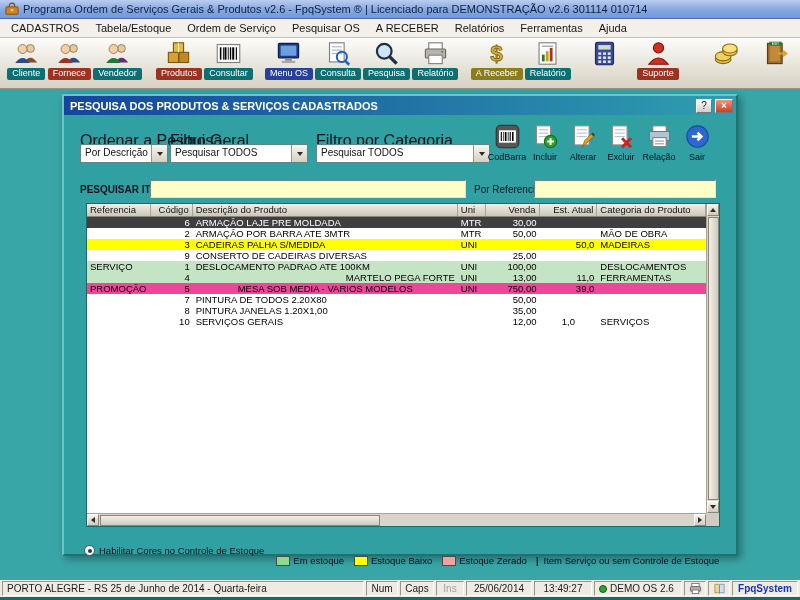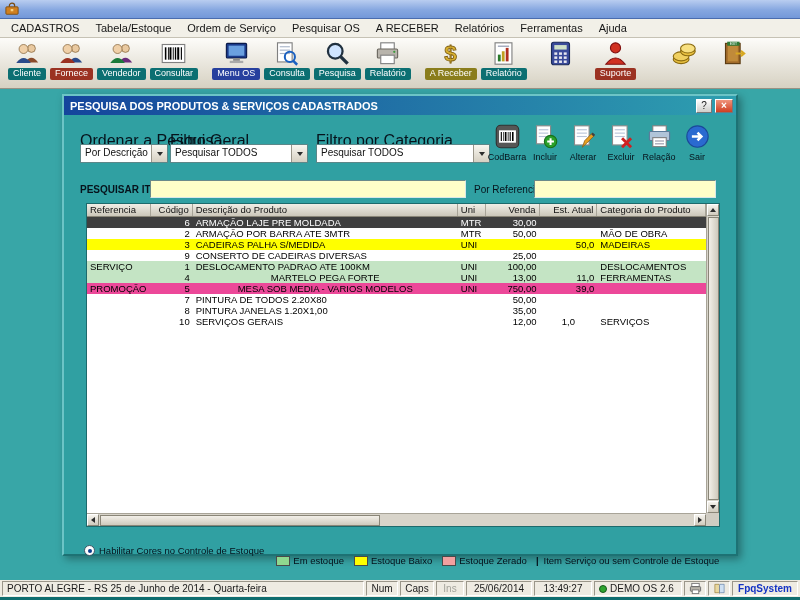--- a/index.html
+++ b/index.html
@@ -105,20 +105,21 @@
 <body>
 
 <div class="titlebar">
   <span class="app-icon">
     <svg viewBox="0 0 16 16">
         <rect x="1" y="5.5" width="14" height="8.5" rx="1" fill="#d08020" stroke="#7a4a10"></rect>
         <path d="M5 5.5 V4 a3 2.6 0 0 1 6 0 V5.5" fill="none" stroke="#7a4a10" stroke-width="1.4"></path>
         <rect x="6.5" y="8" width="3" height="2.6" fill="#f8d080"></rect>
       </svg>
   </span>
+  <span class="title-text">Programa Ordem de Serviços Gerais &amp; Produtos v2.6 - FpqSystem ® | Licenciado para  DEMONSTRAÇÃO v2.6 301114 010714</span>
 </div>
 
 <div class="menubar">
     <span class="menu-item">CADASTROS</span>
     <span class="menu-item">Tabela/Estoque</span>
     <span class="menu-item">Ordem de Serviço</span>
     <span class="menu-item">Pesquisar OS</span>
     <span class="menu-item">A RECEBER</span>
     <span class="menu-item">Relatórios</span>
     <span class="menu-item">Ferramentas</span>
@@ -151,20 +152,31 @@
     <div class="tb-btn">
       <div class="tb-icon">
         <svg viewBox="0 0 24 24">
           <circle cx="15.5" cy="7.5" r="3.5" fill="#e9c9a0" stroke="#7a5a30" stroke-width="0.6"></circle>
           <path d="M9.5 20 Q15.5 11.5 21.5 20 Z" fill="#6a2a7a"></path>
           <circle cx="8.5" cy="8" r="4" fill="#f0d0a8" stroke="#7a5a30" stroke-width="0.6"></circle>
           <path d="M2 20.5 Q8.5 11.5 15 20.5 Z" fill="#1a7a3a"></path>
         </svg>
       </div>
       <div class="tb-label" style="background: rgb(12, 111, 114);">Vendedor</div>
+    </div>
+    <div class="tb-btn" style="margin-left: 12px;">
+      <div class="tb-icon">
+        <svg viewBox="0 0 24 24">
+          <rect x="3" y="11" width="9" height="9" fill="#d8a030" stroke="#7a5a10"></rect>
+          <rect x="12.5" y="11" width="8.5" height="9" fill="#c08820" stroke="#7a5a10"></rect>
+          <rect x="7.5" y="2.5" width="9" height="8.5" fill="#e8b840" stroke="#7a5a10"></rect>
+          <line x1="12" y1="2.5" x2="12" y2="11" stroke="#fff0c0"></line>
+        </svg>
+      </div>
+      <div class="tb-label" style="background: rgb(155, 50, 34);">Produtos</div>
     </div>
     <div class="tb-btn">
       <div class="tb-icon">
         <svg viewBox="0 0 24 24">
           <rect x="2" y="4" width="20" height="16" fill="#ffffff" stroke="#808080"></rect>
           <g stroke="#000">
             <line x1="5" y1="6.5" x2="5" y2="17.5" stroke-width="1.4"></line>
             <line x1="7.5" y1="6.5" x2="7.5" y2="17.5" stroke-width="0.8"></line>
             <line x1="9.3" y1="6.5" x2="9.3" y2="17.5" stroke-width="1.8"></line>
             <line x1="11.8" y1="6.5" x2="11.8" y2="17.5" stroke-width="0.8"></line>
@@ -468,21 +480,21 @@
                 <div class="cell" style="width: 42px; text-align: right;">1</div>
                 <div class="cell" style="width: 266px; text-align: left;">DESLOCAMENTO PADRAO ATE 100KM</div>
                 <div class="cell" style="width: 28px; text-align: left;">UNI</div>
                 <div class="cell" style="width: 54px; text-align: right;">100,00</div>
                 <div class="cell" style="width: 58px; text-align: right;"></div>
                 <div class="cell" style="width: 109px; text-align: left;">DESLOCAMENTOS</div>
               </div>
               <div class="tbl-row" style="background: rgb(196, 228, 196); color: rgb(0, 0, 0);">
                 <div class="cell" style="width: 64px; text-align: left;"></div>
                 <div class="cell" style="width: 42px; text-align: right;">4</div>
-                <div class="cell" style="width: 266px; text-align: center;">MARTELO PEGA FORTE</div>
+                <div class="cell" style="width: 266px; text-align: right;">MARTELO PEGA FORTE</div>
                 <div class="cell" style="width: 28px; text-align: left;">UNI</div>
                 <div class="cell" style="width: 54px; text-align: right;">13,00</div>
                 <div class="cell" style="width: 58px; text-align: right;">11,0</div>
                 <div class="cell" style="width: 109px; text-align: left;">FERRAMENTAS</div>
               </div>
               <div class="tbl-row" style="background: #ec4899; color: rgb(0, 0, 0);">
                 <div class="cell" style="width: 64px; text-align: left;">PROMOÇÃO</div>
                 <div class="cell" style="width: 42px; text-align: right;">5</div>
                 <div class="cell" style="width: 266px; text-align: center;">MESA SOB MEDIA - VARIOS MODELOS</div>
                 <div class="cell" style="width: 28px; text-align: left;">UNI</div>

